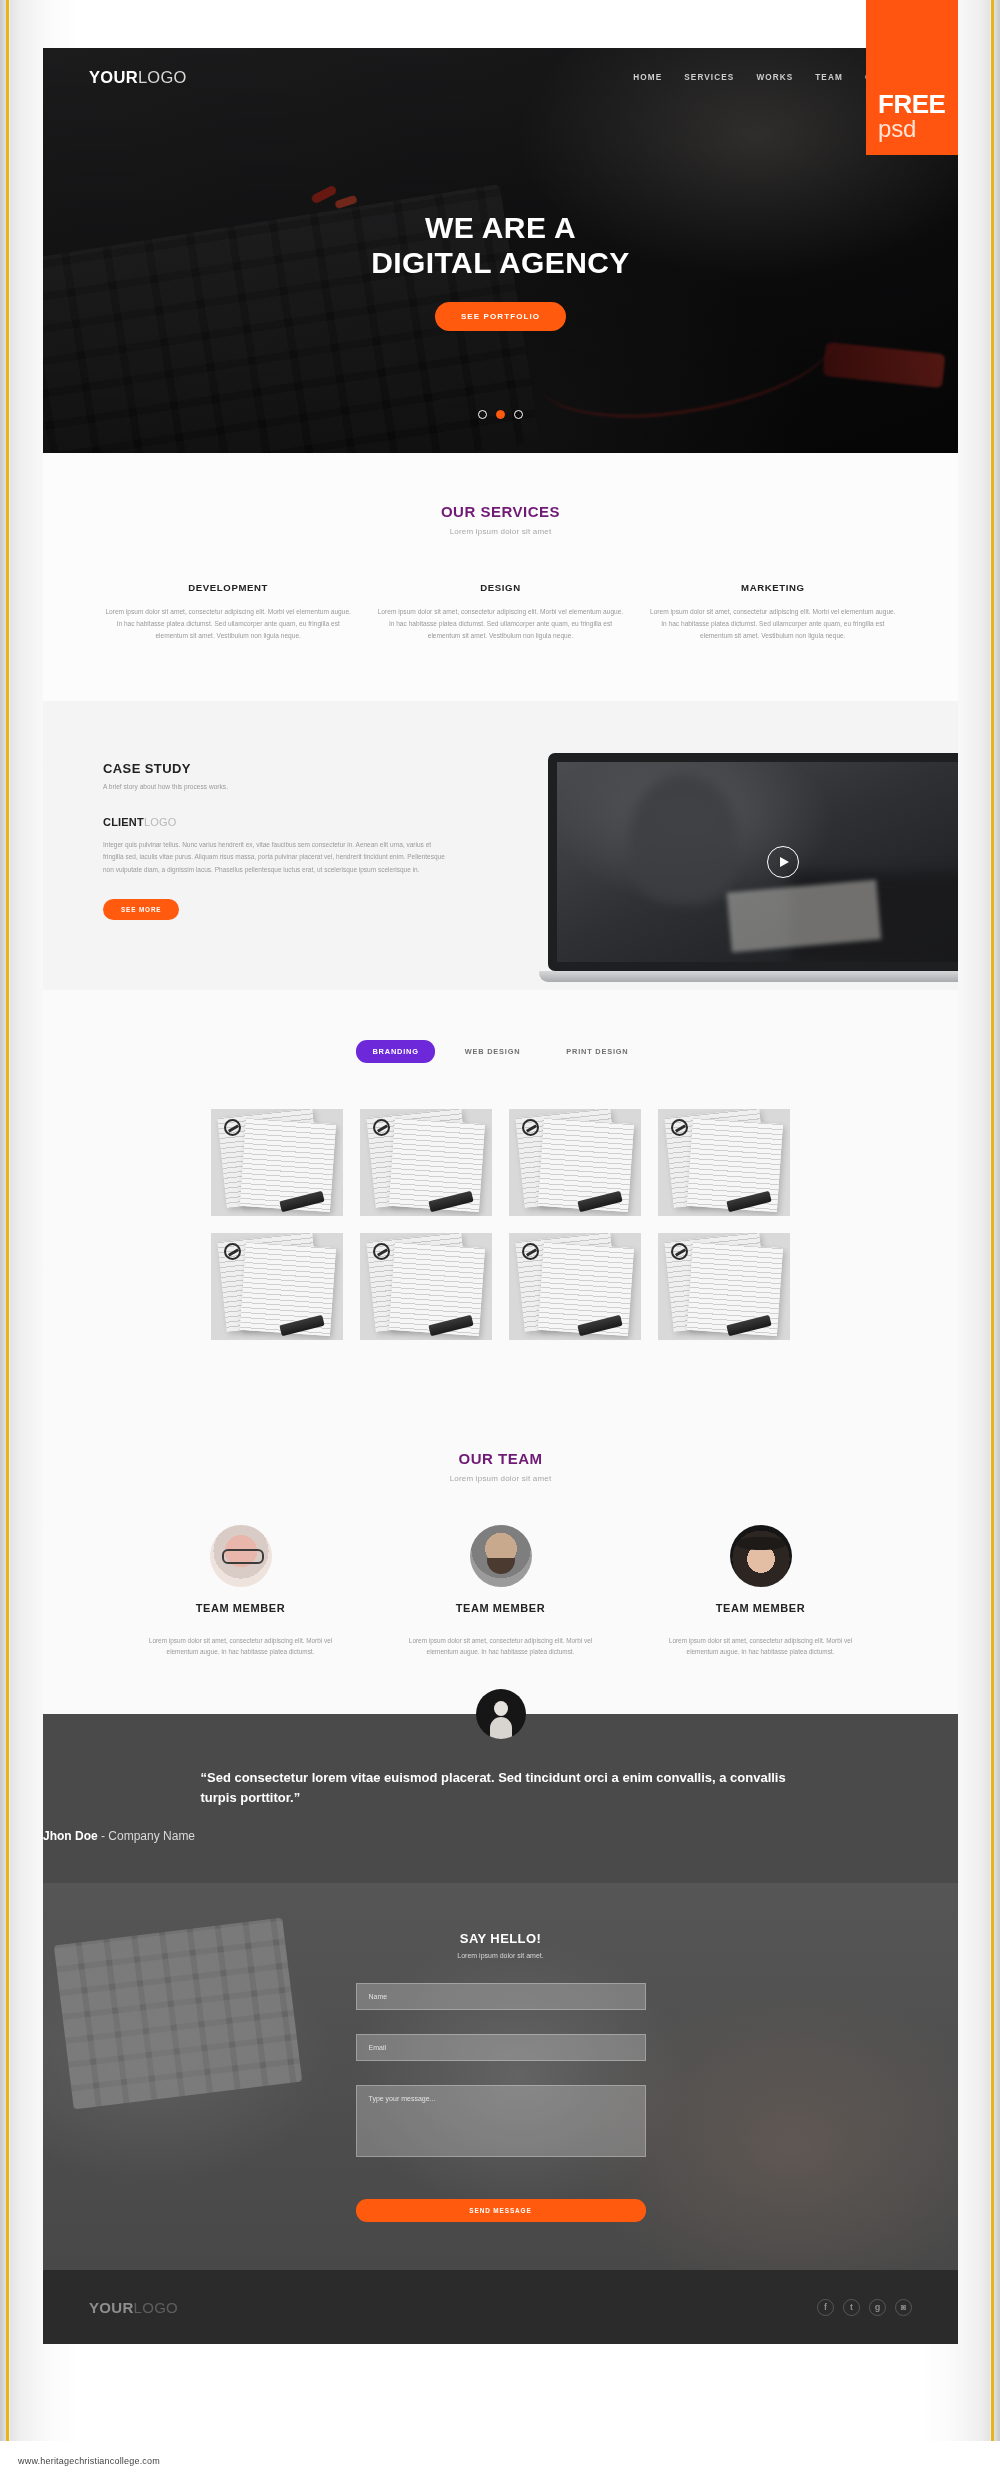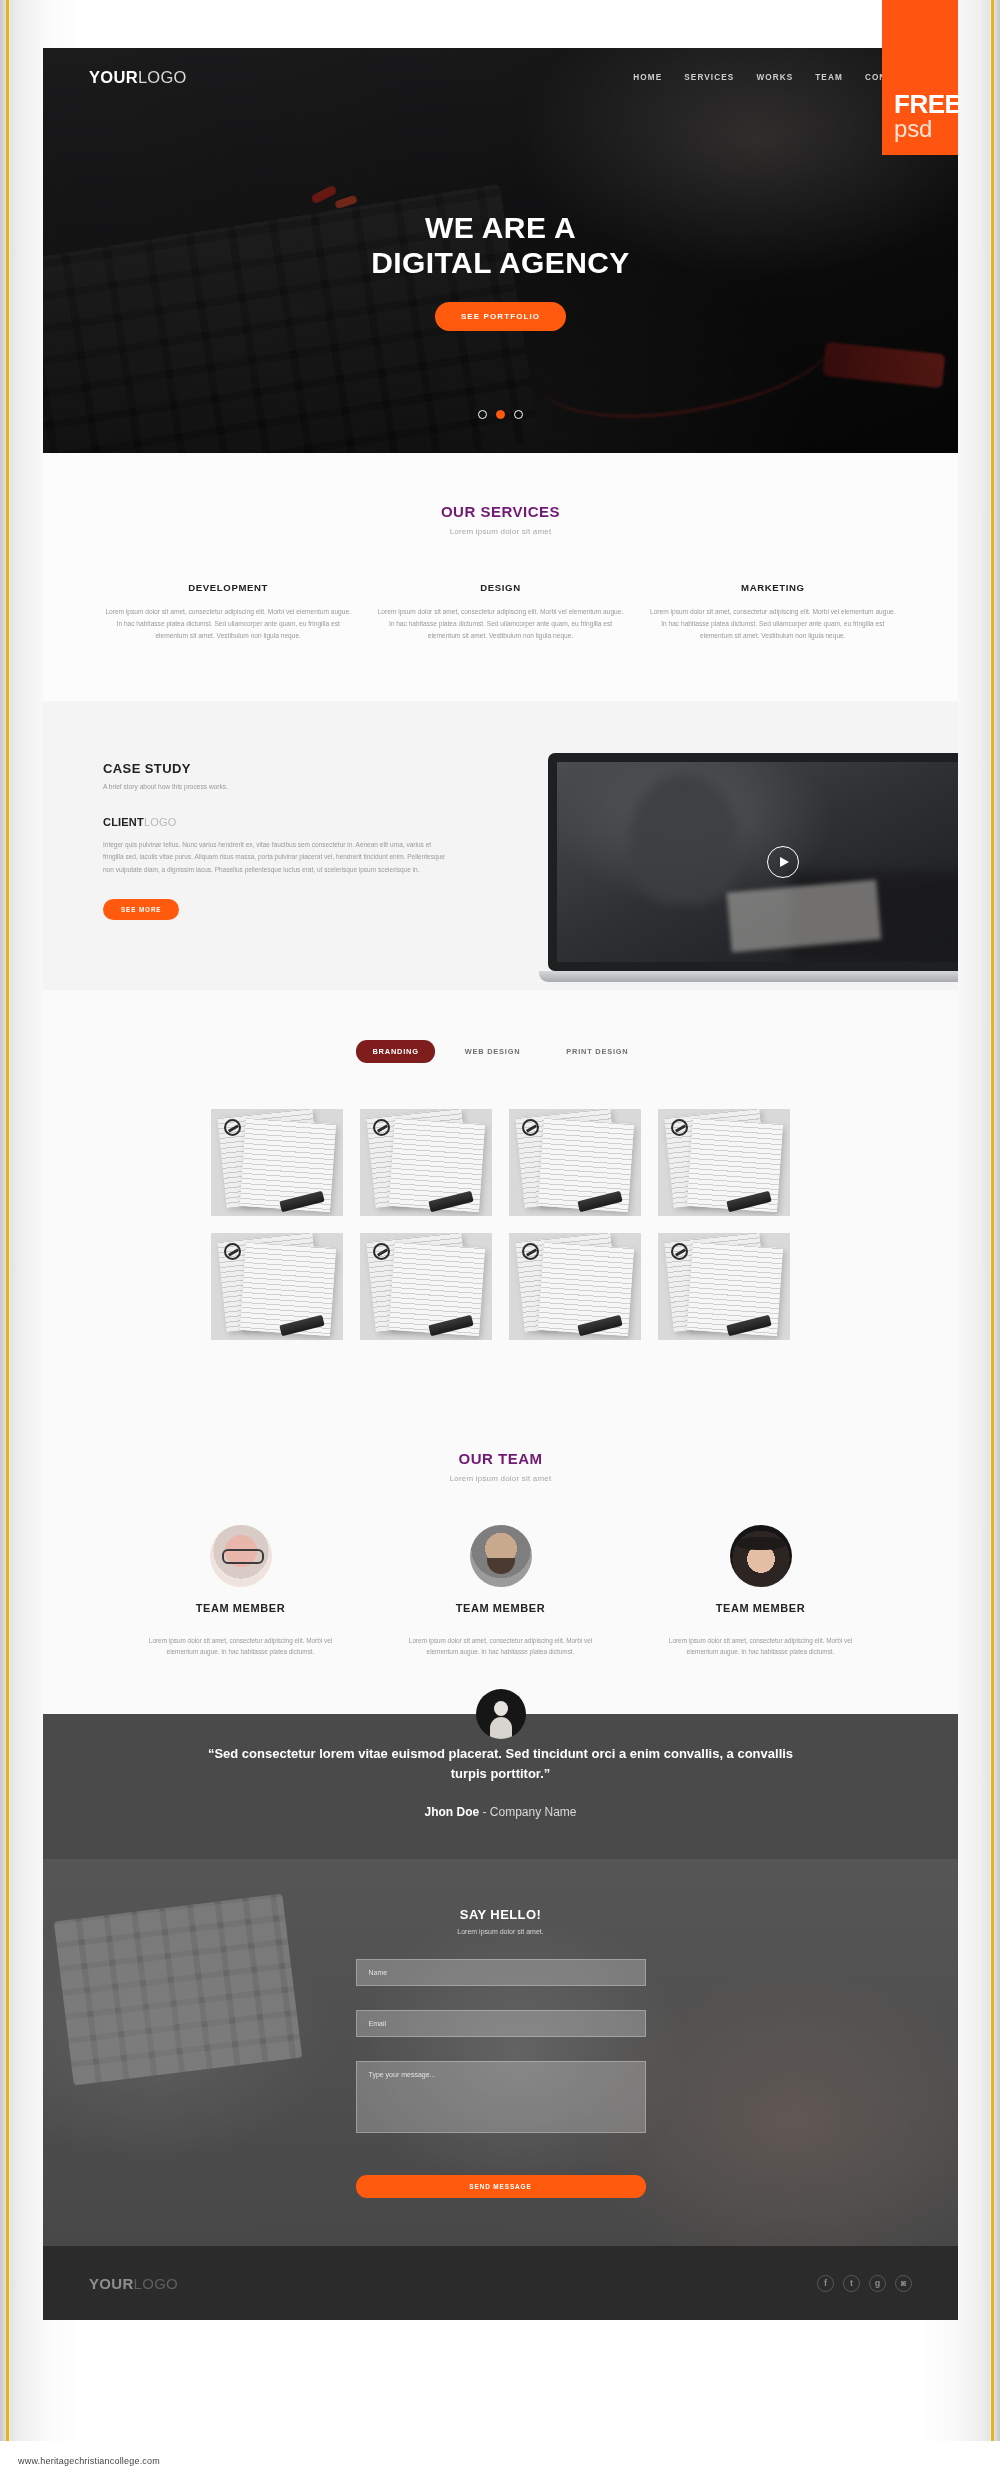--- a/index.html
+++ b/index.html
@@ -127,21 +127,21 @@
   #play i{display:block;width:0;height:0;border-left:9px solid #fff;border-top:5.5px solid transparent;
     border-bottom:5.5px solid transparent;margin-left:3px;}
   #lbase{width:104%;margin-left:-2%;height:11px;border-radius:0 0 9px 9px;
     background:linear-gradient(180deg,#d7d8da,#a9abae);}
 
   
   #portfolio{background:#fafafa;padding:50px 0 70px;}
   #tabs{display:flex;justify-content:center;align-items:center;gap:14px;}
   .tab{font-size:7.4px;font-weight:700;letter-spacing:.8px;color:#6f6f6f;padding:7px 16px;border-radius:11px;
     background:transparent;border:none;cursor:pointer;font-family:inherit;}
-  .tab.active{background:#7f1d1d;color:#fff;}
+  .tab.active{background:#6d28d9;color:#fff;}
   #grid{display:grid;grid-template-columns:repeat(4,132px);gap:17px 17px;justify-content:center;margin-top:46px;}
   .thumb{width:132px;height:107px;position:relative;overflow:hidden;background:#d9d9d9;}
   .thumb .sheet{position:absolute;left:8%;top:4%;width:72%;height:84%;background:#efefef;transform:rotate(-6deg);
     box-shadow:2px 3px 6px rgba(0,0,0,.18);
     background-image:repeating-linear-gradient(180deg,#c9c9c9 0 1px,#efefef 1px 5px);}
   .thumb .sheet2{position:absolute;left:24%;top:12%;width:68%;height:82%;background:#f6f6f6;transform:rotate(4deg);
     box-shadow:2px 3px 6px rgba(0,0,0,.2);
     background-image:repeating-linear-gradient(180deg,#cfcfcf 0 1px,#f6f6f6 1px 5px);}
   .thumb .pen{position:absolute;left:52%;bottom:8%;width:44px;height:11px;border-radius:2px;
     background:linear-gradient(180deg,#3a3a3a,#1b1b1b);transform:rotate(-14deg);}
@@ -158,21 +158,21 @@
   .av1{background:radial-gradient(circle at 50% 42%,#e8b6ab 0 34%,#d9ccc6 34% 58%,#efe3de 58% 100%);}
   .av1:after{content:"";position:absolute;left:12px;top:24px;width:38px;height:11px;border:2px solid #3b3b3b;border-radius:6px;}
   .av2{background:radial-gradient(circle at 50% 38%,#c8a98e 0 32%,#7e7e7e 32% 60%,#9b9b9b 60% 100%);}
   .av2:after{content:"";position:absolute;left:17px;top:33px;width:28px;height:16px;background:#4a3a30;border-radius:0 0 14px 14px;}
   .av3{background:radial-gradient(circle at 50% 55%,#e3bda4 0 30%,#2c2522 30% 62%,#151515 62% 100%);}
   .av3:after{content:"";position:absolute;left:6px;top:12px;width:50px;height:13px;background:#1d1a18;border-radius:25px/8px;}
   .member h4{font-size:11px;font-weight:800;color:#222;letter-spacing:.6px;margin-bottom:21px;}
   .member p{font-size:6.4px;line-height:1.85;color:#9a9a9a;}
 
   
-  #testi{background:#4a4a4a;padding:30px 0 40px;text-align:center;position:relative;}
+  #testi{background:#4a4a4a;padding:54px 0 40px;text-align:left;position:relative;}
   #testi-av{position:absolute;left:50%;top:-25px;transform:translateX(-50%);width:50px;height:50px;
     border-radius:50%;overflow:hidden;background:#161616;}
   #testi-av:after{content:"";position:absolute;left:14px;top:28px;width:22px;height:24px;border-radius:11px 11px 0 0;background:#d8d4cf;}
   #testi-av:before{content:"";position:absolute;left:18px;top:12px;width:14px;height:15px;border-radius:50%;background:#e6e2dd;}
   #quote{color:#fff;font-size:13px;line-height:1.5;font-weight:700;max-width:600px;margin:0 auto;}
   #attrib{margin-top:22px;font-size:12px;color:#d9d9d9;}
   #attrib b{color:#fff;font-weight:700;}
 
   
   #contact{position:relative;padding:48px 0 48px;overflow:hidden;}
@@ -201,21 +201,21 @@
   
   #footer{background:#2b2b2b;height:74px;display:flex;align-items:center;padding:0 46px;}
   #flogo{font-size:15px;font-weight:700;color:#8e8e8e;letter-spacing:.3px;}
   #flogo .lt{font-weight:400;color:#5e5e5e;}
   #social{margin-left:auto;display:flex;gap:9px;}
   .soc{width:17px;height:17px;border-radius:50%;border:1.2px solid #585858;color:#8a8a8a;
     display:flex;align-items:center;justify-content:center;font-size:9px;font-weight:700;line-height:1;}
 
   
   #badge{
-    position:absolute;right:42px;top:0;width:76px;height:155px;background:#ff5510;z-index:40;
+    position:absolute;right:42px;top:0;width:92px;height:155px;background:#ff5510;z-index:40;
     display:flex;flex-direction:column;justify-content:flex-end;padding:0 12px 14px 12px;
   }
   #badge .b1{color:#fff;font-size:26px;font-weight:700;line-height:.95;letter-spacing:-.5px;}
   #badge .b2{color:#ffe4d6;font-size:24px;font-weight:300;line-height:1;letter-spacing:-.2px;}
 
   
   #watermark{
     position:absolute;left:0;bottom:0;width:1000px;height:40px;background:#fff;
     display:flex;align-items:center;padding-left:18px;z-index:50;
   }

